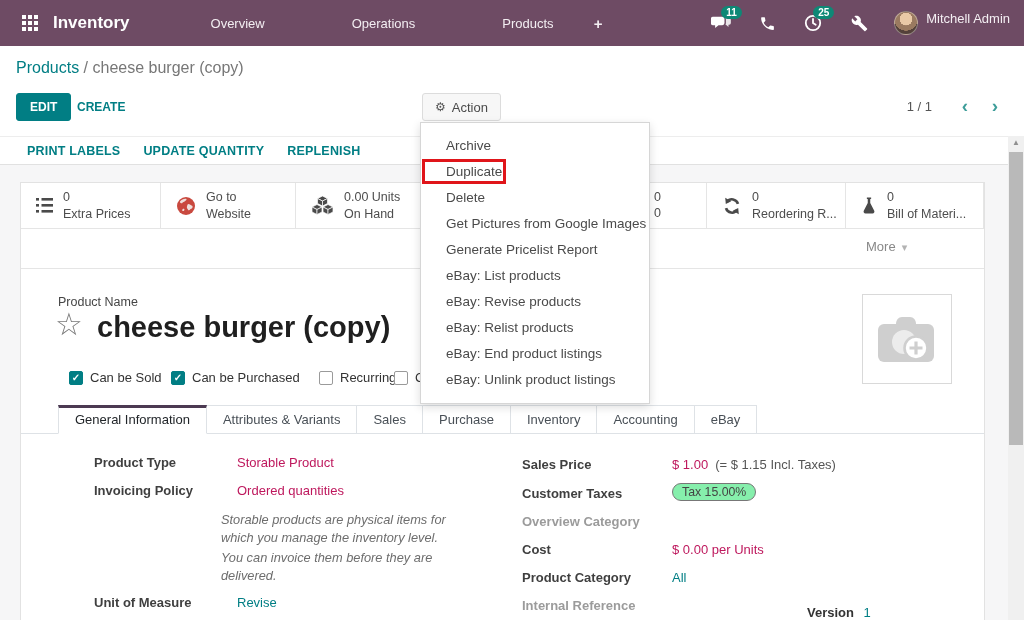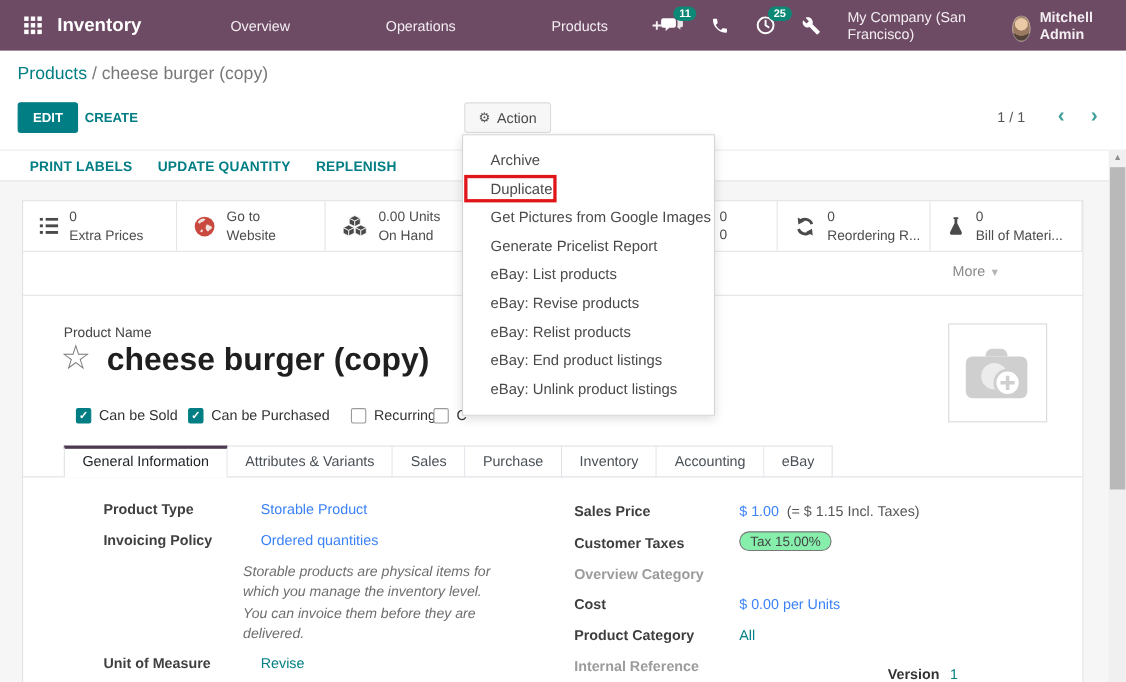--- a/index.html
+++ b/index.html
@@ -14,21 +14,21 @@
   .apps-grid span { background:#fff; }
   .brand { font-size:17px; font-weight:bold; color:#fff; margin-right:38px; }
   .nav-menu { display:flex; gap:44px; font-size:13px; }
   .nav-menu .mi { cursor:pointer;margin-left:43px; }
   .nav-plus { margin-left:40px; font-size:15px; font-weight:bold; cursor:pointer; }
   .nav-right { margin-left:auto; display:flex; align-items:center; gap:24px; }
   .nav-ico { position:relative; width:22px; height:20px; display:flex; align-items:center; justify-content:center; cursor:pointer; }
   .badge { position:absolute; top:-7px; left:11px; background:#0e8876; color:#fff; font-size:10px;
            line-height:13px; padding:0 5px; border-radius:9px; font-weight:bold; }
   .company { font-size:13px; }
-  .userbox { display:flex; align-items:flex-end; gap:8px;font-weight:bold; }
+  .userbox { display:flex; align-items:flex-start; gap:8px; }
   .avatar { width:24px; height:24px; border-radius:50%;
             background:radial-gradient(circle at 50% 32%, #e9c9a6 0 34%, #9a7a60 35% 62%, #54413a 63%);
             border:1px solid rgba(255,255,255,.35); cursor:pointer; }
   .username { font-size:13px; }
 
   
   .panel { position:absolute; top:46px; left:0; width:1024px; height:90px; background:#fff; }
   .breadcrumb { position:absolute; left:16px; top:13px; font-size:16px; color:#777; }
   .breadcrumb .parent { color:#017e84; cursor:pointer; }
   .btn-edit { position:absolute; left:16px; top:47px; height:28px; padding:0 13px; background:#017e84;
@@ -82,21 +82,21 @@
               padding-left:37px; display:flex; }
   .tab { height:29px; line-height:27px; padding:0 16px; font-size:13px; color:#495057; background:#fff;
          border:1px solid #dee2e6; border-left:none; cursor:pointer; white-space:nowrap; }
   .tab:first-child { border-left:1px solid #dee2e6; }
   .tab.active { border-top:3px solid #4c3a52; line-height:23px; border-bottom:1px solid #fff; color:#212529; font-weight:400; }
 
   
   .frow { position:absolute; display:flex; font-size:13px;padding-left:16px; }
   .flabel { font-weight:bold; color:#3f3f3f; }
   .flabel.muted { color:#9b9b9b; font-weight:bold; }
-  .fvalue { color:#3b82f6; }
+  .fvalue { color:#be185d; }
   .fvalue.link { color:#017e84; cursor:pointer; }
   .lcol .flabel { width:143px; }
   .rcol .flabel { width:150px; }
   .fnote { position:absolute; left:200px; width:255px; font-size:12.8px; font-style:italic; color:#6d6d6d; line-height:1.42; }
   .tag-pill { display:inline-block; border:1px solid #777; border-radius:11px; padding:1px 9px; font-size:12.3px;
               color:#444; background:#86efac; cursor:pointer; position:relative; top:-3px; }
   .suffix { margin-left:7px; color:#555; }
   .version { position:absolute; left:786px; top:422px; font-size:13px; }
   .version .vlabel { font-weight:bold; color:#333; }
   .version .vval { color:#017e84; margin-left:6px; cursor:pointer; }
@@ -158,21 +158,20 @@
           <circle cx="10" cy="10" r="8" fill="none" stroke="#fff" stroke-width="2"></circle>
           <path d="M10 5.5V10l3 2" fill="none" stroke="#fff" stroke-width="2" stroke-linecap="round"></path>
         </svg>
         <span class="badge">25</span>
       </div>
       <div class="nav-ico">
         <svg width="17" height="17" viewBox="0 0 24 24">
           <path fill="#fff" d="M22.7 19l-9.1-9.1c.9-2.3.4-5-1.5-6.9-2-2-5-2.4-7.4-1.3L9 6 6 9 1.6 4.7C.4 7.1.9 10.1 2.9 12.1c1.9 1.9 4.6 2.4 6.9 1.5l9.1 9.1c.4.4 1 .4 1.4 0l2.3-2.3c.5-.4.5-1.1.1-1.4z"></path>
         </svg>
       </div>
-      <div class="company">My Company (San Francisco)</div>
       <div class="userbox">
         <div class="avatar"></div>
         <div class="username">Mitchell Admin</div>
       </div>
     </div>
   </div>
 
   <div class="panel">
     <div class="breadcrumb">
       <span class="parent">Products</span><span> / </span><span>cheese burger (copy)</span>
@@ -364,20 +363,21 @@
       <span class="vval">1</span>
     </div>
   </div>
 
   <div class="dropdown">
     <div class="dd-item">Archive</div>
     <div class="dd-item">
       <span>Duplicate</span>
       <span class="red-frame"></span>
     </div>
+    <div class="dd-item">Delete</div>
     <div class="dd-item">Get Pictures from Google Images</div>
     <div class="dd-item">Generate Pricelist Report</div>
     <div class="dd-item">eBay: List products</div>
     <div class="dd-item">eBay: Revise products</div>
     <div class="dd-item">eBay: Relist products</div>
     <div class="dd-item">eBay: End product listings</div>
     <div class="dd-item">eBay: Unlink product listings</div>
   </div>
 
   <div class="scrollbar">

